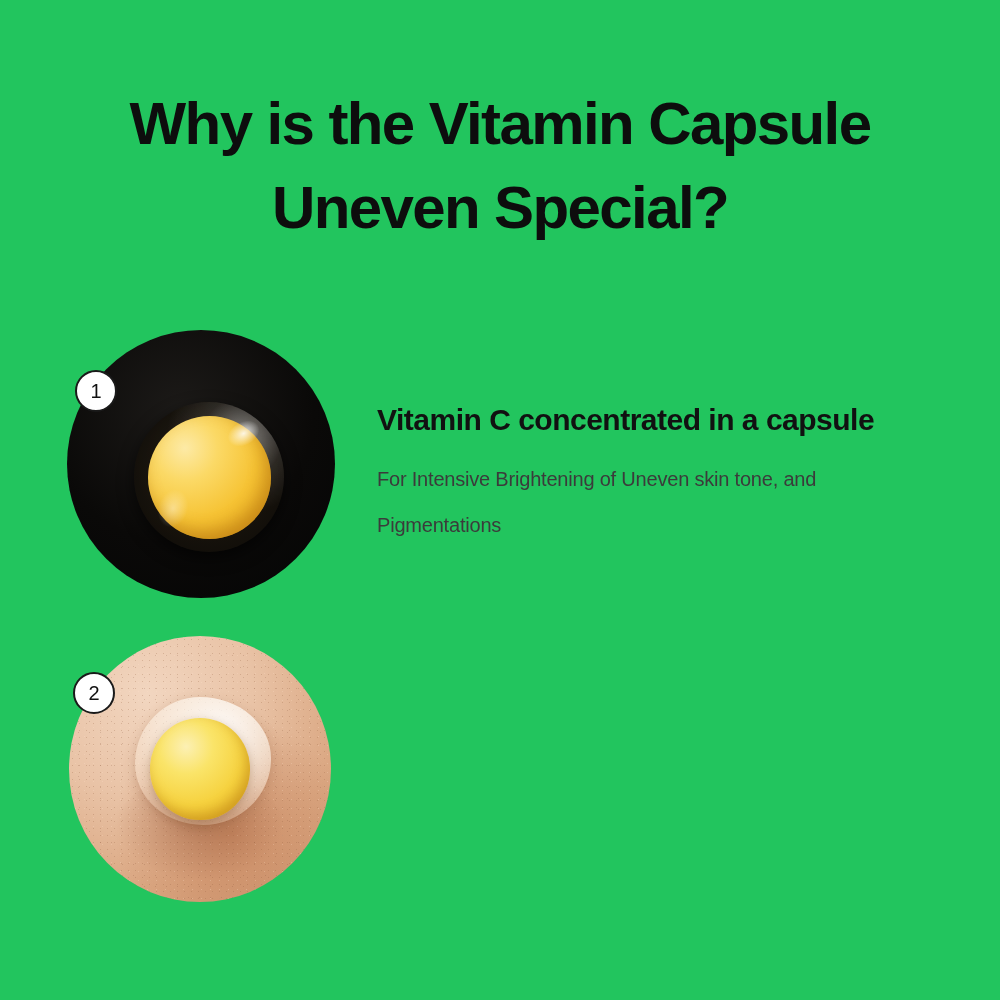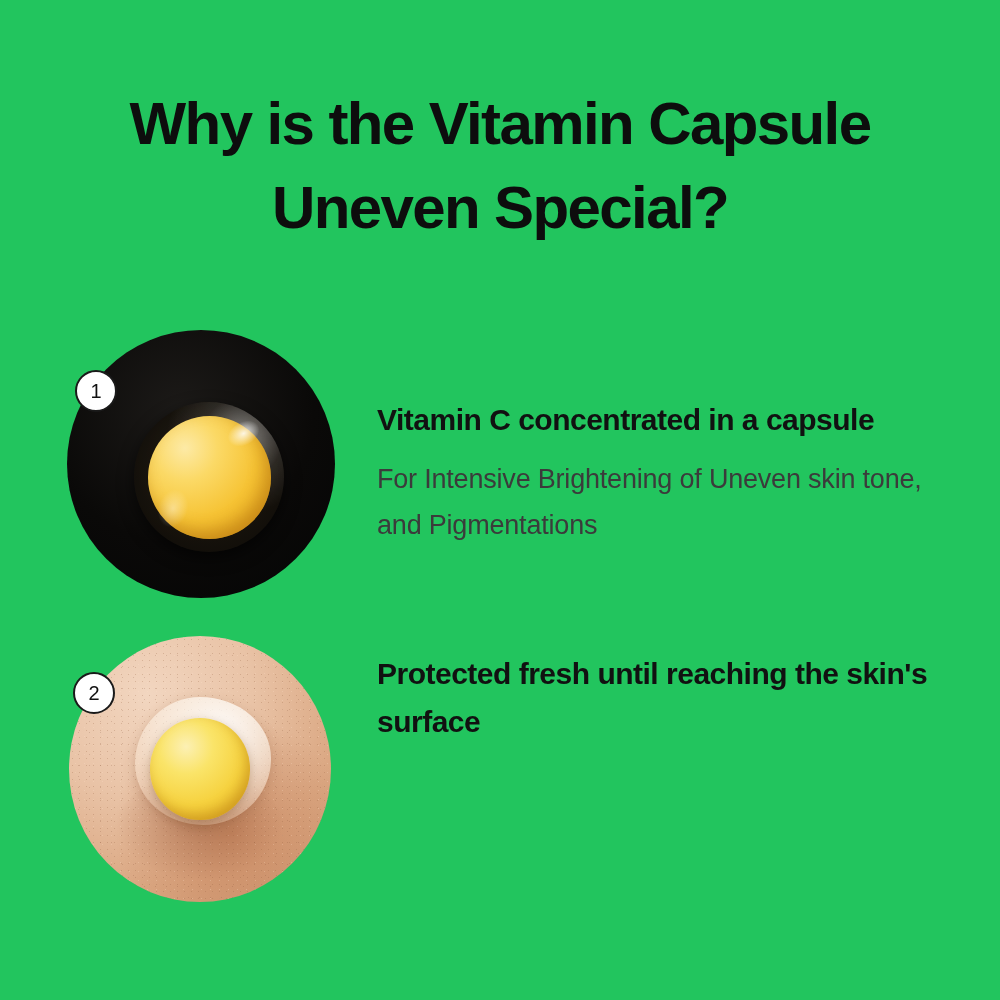--- a/index.html
+++ b/index.html
@@ -210,21 +210,21 @@
     margin: 0;
     font-size: 30px;
     line-height: 48px;
     font-weight: 700;
     letter-spacing: -0.5px;
     color: #111111;
   }
   .feature-body {
     margin: 0;
     padding-top: 12px;
-    font-size: 27px;
+    font-size: 20px;
     line-height: 46px;
     font-weight: 400;
     letter-spacing: -0.2px;
     color: #3b3b3b;
   }
 </style>
 </head>
 <body>
 
 <div class="page">
@@ -263,17 +263,16 @@
         <div class="gel-blob">
           <div class="gel-glint"></div>
         </div>
         <div class="gel-core"></div>
       </div>
     </div>
 
     <div class="badge">2</div>
 
     <div class="copy">
-      <p class="feature-heading">Protected fresh until reaching the skin's surface</p>
     </div>
   </div>
 
 </div>
 
 </body></html>

